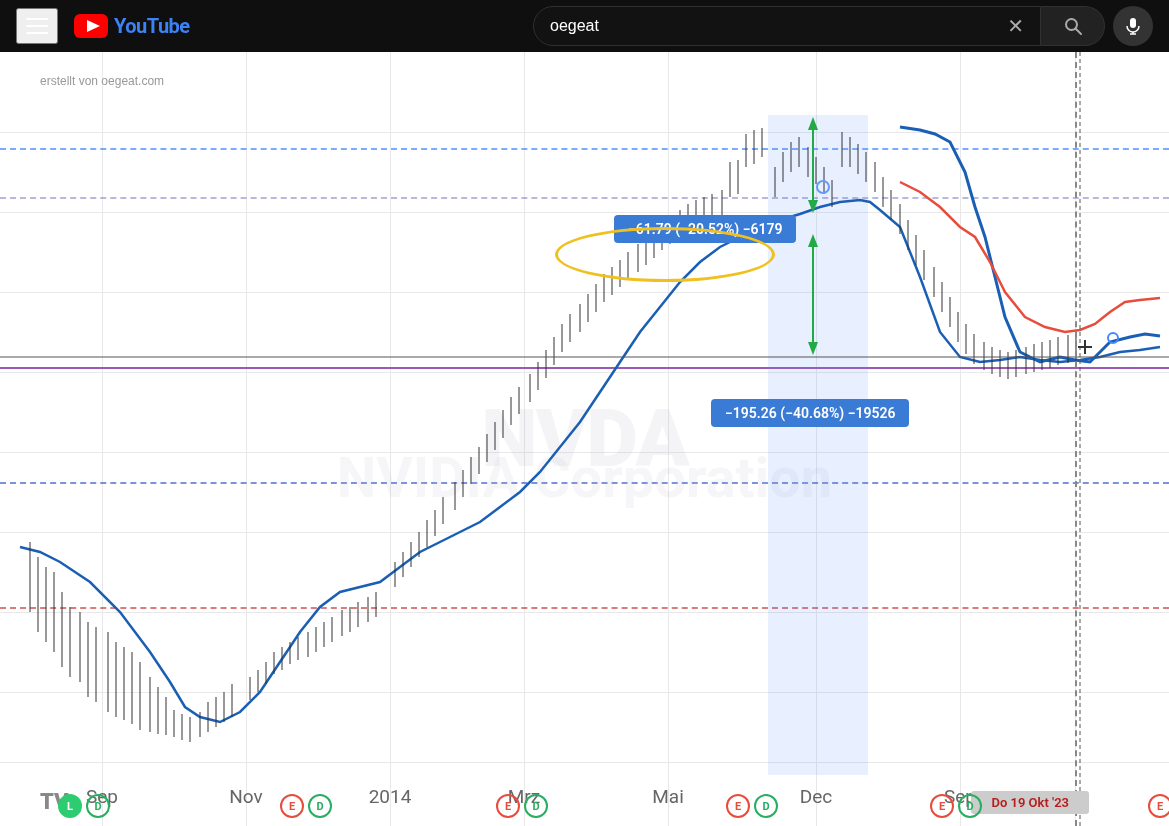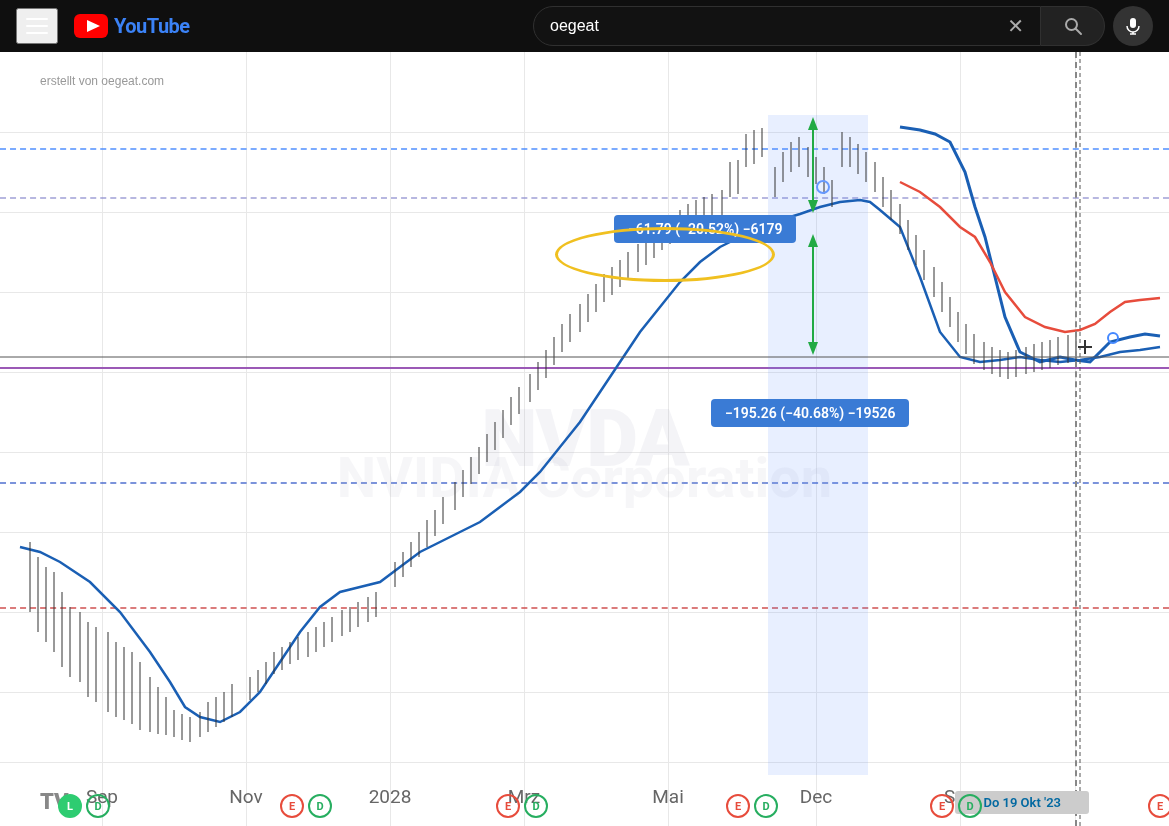--- a/index.html
+++ b/index.html
@@ -237,24 +237,24 @@
       color: #666;
       transform: translateX(-50%);
     }
 
     
     .date-stamp {
       position: absolute;
       bottom: 12px;
       right: 80px;
       background: #ccc;
-      color: #0369a1;
+      color: #b91c1c;
       font-size: 13px;
       font-weight: 600;
-      padding: 4px 28px;
+      padding: 4px 20px;
       border-radius: 3px;
       margin-top: 8px;
     }
 
     
     .tv-logo {
       position: absolute;
       bottom: 8px;
       left: 40px;
       font-size: 20px;
@@ -544,21 +544,21 @@
     <div class="tooltip-box" style="top:163px; left:614px;">−61.79 (−20.52%) −6179</div>
 
     <div class="tooltip-box" style="top:335px; left:711px;margin-top:12px;">−195.26 (−40.68%) −19526</div>
 
     <div class="yellow-ellipse"></div>
 
     <div class="dashed-v" style="left:1075px;"></div>
 
     <div class="axis-label" style="left:102px;">Sep</div>
     <div class="axis-label" style="left:246px;margin-top:44px;">Nov</div>
-    <div class="axis-label" style="left:390px;">2028</div>
+    <div class="axis-label" style="left:390px;">2014</div>
     <div class="axis-label" style="left:524px;">Mrz</div>
     <div class="axis-label" style="left:668px;">Mai</div>
     <div class="axis-label" style="left:816px;">Dec</div>
     <div class="axis-label" style="left:960px;">Sep</div>
 
     <div class="date-stamp">Do 19 Okt '23</div>
 
     <div class="tv-logo">
       <svg width="30" height="24" viewBox="0 0 30 24">
         <rect x="0" y="0" width="30" height="24" fill="none"></rect>

